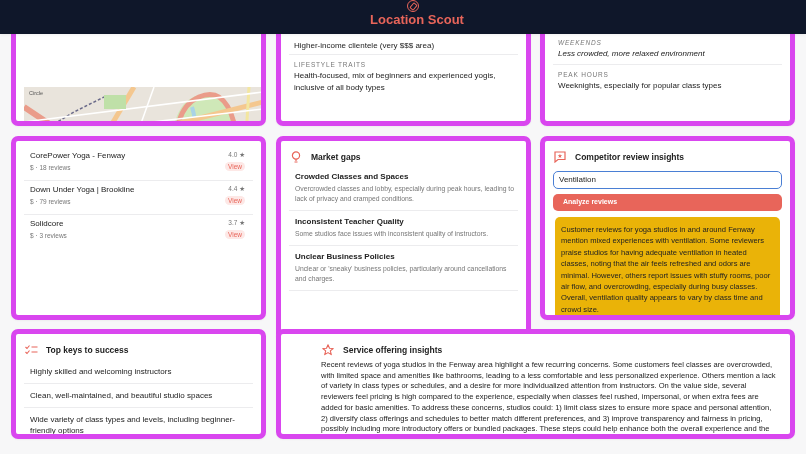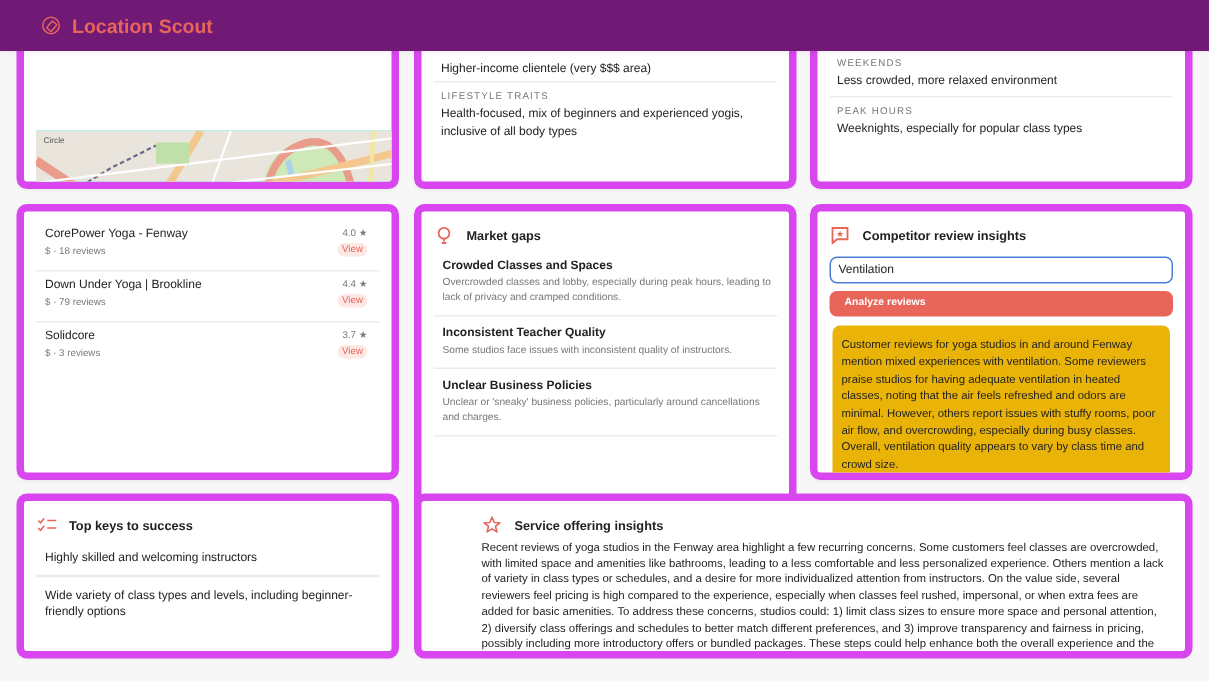--- a/index.html
+++ b/index.html
@@ -1,17 +1,17 @@
 <!DOCTYPE html>
 <html><head>
 <meta charset="utf-8">
 <style>
   * { box-sizing: border-box; margin: 0; padding: 0; }
   html, body { width: 806px; height: 454px; overflow: hidden; background: #f7f7f8; font-family: "Liberation Sans", sans-serif; color: #1f2328; }
-  .header { position: absolute; left: 0; top: 0; width: 806px; height: 34px; background: #701a75; box-shadow: 0 1px 3px rgba(0,0,0,0.06); z-index: 10; display: flex; align-items: center; padding-left: 28px; }
+  .header { position: absolute; left: 0; top: 0; width: 806px; height: 34px; background: #0f172a; box-shadow: 0 1px 3px rgba(0,0,0,0.06); z-index: 10; display: flex; align-items: center; padding-left: 28px; flex-direction: column; }
   .logo-icon { width: 12px; height: 12px; border: 1.5px solid #e8655a; border-radius: 50%; position: relative; margin-right: 8px; }
   .logo-icon::after { content: ""; position: absolute; left: 3px; top: 2px; width: 3px; height: 5px; border: 1px solid #e8655a; transform: rotate(40deg); border-radius: 1px; }
   .logo-text { color: #e8655a; font-weight: bold; font-size: 13px; }
   .card { position: absolute; background: #fff; border: 5px solid #d946ef; border-radius: 7px; box-shadow: 0 1px 2px rgba(0,0,0,0.04); overflow: hidden; }
   .card-title { display: flex; align-items: center; font-size: 8.5px; font-weight: bold; color: #222; margin: 10px 0 0 8px; height: 12px; }
   .card-title .ic { width: 14px; height: 12px; margin-right: 8px; display: inline-flex; align-items: center; justify-content: center; }
   .map { position: absolute; left: 8px; top: 0; width: 259px; height: 84px; background: #5eead4; overflow: hidden; border-radius: 0 0 2px 2px; margin-top: 48px; }
   .map svg { position: absolute; left: 0; top: 0; }
   .attrib { position: absolute; right: 0; bottom: 0; background: rgba(255,255,255,0.85); font-size: 6.5px; color: #333; padding: 1px 3px; white-space: nowrap; }
   .attrib .lf { color: #2b63c5; }
@@ -78,21 +78,21 @@
     <div class="kv-value">Higher-income clientele (very $$$ area)</div>
   </div>
   <div class="divider" style="position:absolute; left:8px; right:8px; top:29px;"></div>
   <div style="position:absolute; left:13px; top:36px; right:10px;">
     <div class="kv-label">LIFESTYLE TRAITS</div>
     <div class="kv-value">Health-focused, mix of beginners and experienced yogis, inclusive of all body types</div>
   </div>
 </div>
 
 <div class="card" style="left:540px; top:20px; width:255px; height:106px;">
-  <div style="position:absolute; left:13px; top:14px; right:10px;">
+  <div style="position:absolute; left:13px; top:14px; right:10px;font-style:italic;">
     <div class="kv-label">WEEKENDS</div>
     <div class="kv-value">Less crowded, more relaxed environment</div>
   </div>
   <div class="divider" style="position:absolute; left:8px; right:8px; top:39px;"></div>
   <div style="position:absolute; left:13px; top:46px; right:10px;">
     <div class="kv-label">PEAK HOURS</div>
     <div class="kv-value">Weeknights, especially for popular class types</div>
   </div>
 </div>
 
@@ -174,20 +174,21 @@
           <path d="M0.5 7 L2 8.5 L4.5 5.5" stroke="#e8655a" stroke-width="1.1" fill="none"></path>
           <line x1="6.5" y1="2" x2="12.5" y2="2" stroke="#e8655a" stroke-width="1.1"></line>
           <line x1="6.5" y1="7" x2="12.5" y2="7" stroke="#e8655a" stroke-width="1.1"></line>
         </svg>
     </span>
     <span>Top keys to success</span>
   </div>
   <div style="margin-top:4px;">
     <div class="key">Highly skilled and welcoming instructors</div>
     <div class="divider" style="margin:0 8px;"></div>
+    <div class="key">Clean, well-maintained, and beautiful studio spaces</div>
     <div class="divider" style="margin:0 8px;"></div>
     <div class="key">Wide variety of class types and levels, including beginner-friendly options</div>
   </div>
 </div>
 
 <div class="card" style="left:276px; top:329px; width:519px; height:110px;padding-left:32px;">
   <div class="card-title">
     <span class="ic">
       <svg width="12" height="12" viewBox="0 0 12 12">
           <path d="M6 0.8 L7.5 4.3 L11.2 4.5 L8.3 6.9 L9.3 10.6 L6 8.6 L2.7 10.6 L3.7 6.9 L0.8 4.5 L4.5 4.3 Z" fill="none" stroke="#e8655a" stroke-width="1.1" stroke-linejoin="round"></path>

